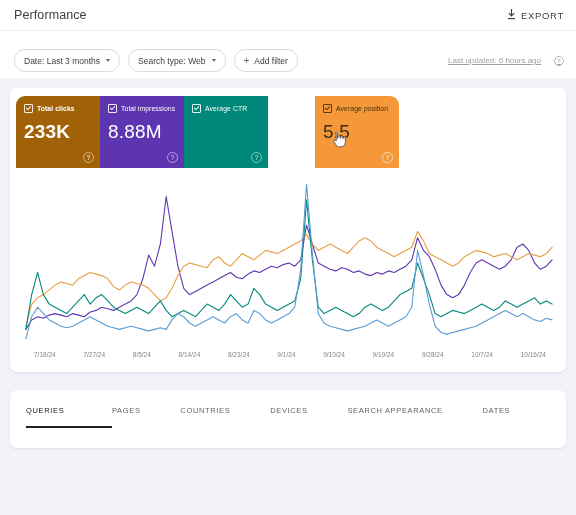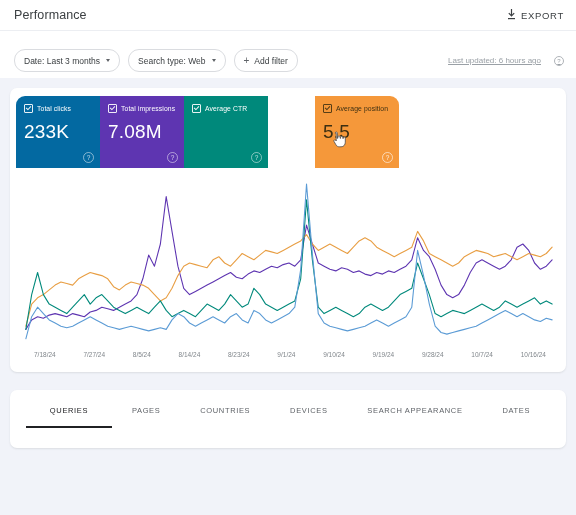--- a/index.html
+++ b/index.html
@@ -218,21 +218,21 @@
     align-items: flex-start;
     padding: 16px 16px 0 16px;
   }
   .tab {
     font-size: 7.5px;
     letter-spacing: .65px;
     color: #5f6368;
     padding-bottom: 11px;
     cursor: pointer;
     white-space: nowrap;
-    text-align: center;
+    text-align: left;
   }
   .tab.active {
     color: #202124;
     border-bottom: 2px solid #202124;
   }
 </style>
 </head>
 <body>
 
 <div class="topbar">
@@ -266,35 +266,35 @@
   </div>
   <div class="updated">
     <span>Last updated: 6 hours ago</span>
     <span class="info-circle">?</span>
   </div>
 </div>
 
 <div class="panel">
 
   <div class="metrics">
-    <div class="metric" style="background: #0369a1;">
+    <div class="metric" style="background: #a16207; font-weight: bold;">
       <div class="metric-head">
         <span class="cbox"></span>
         <span class="metric-label">Total clicks</span>
       </div>
       <div class="metric-value">233K</div>
       <div class="metric-help">?</div>
     </div>
 
     <div class="metric" style="background: rgb(94, 53, 177);">
       <div class="metric-head">
         <span class="cbox"></span>
         <span class="metric-label">Total impressions</span>
       </div>
-      <div class="metric-value">7.08M</div>
+      <div class="metric-value">8.88M</div>
       <div class="metric-help">?</div>
     </div>
 
     <div class="metric" style="background: rgb(0, 137, 123);">
       <div class="metric-head">
         <span class="cbox"></span>
         <span class="metric-label">Average CTR</span>
       </div>
       <div class="metric-help">?</div>
     </div>

